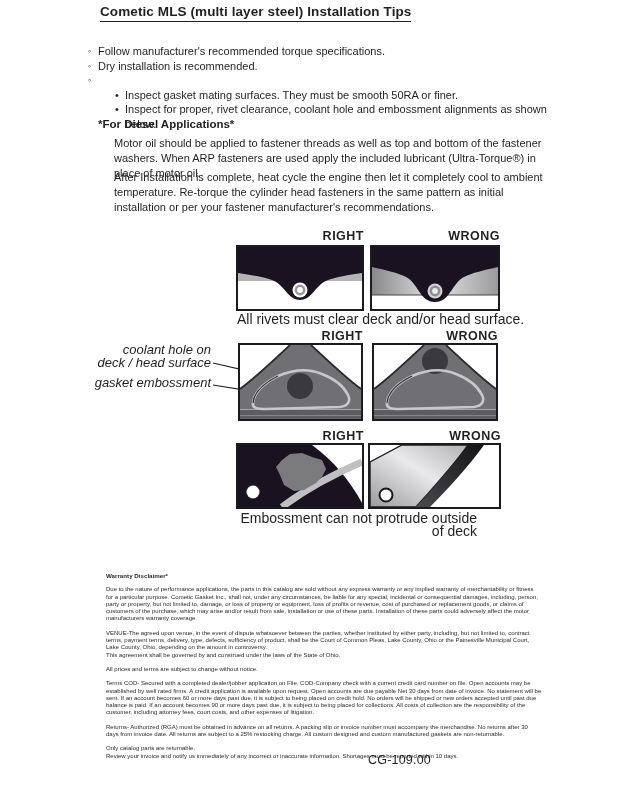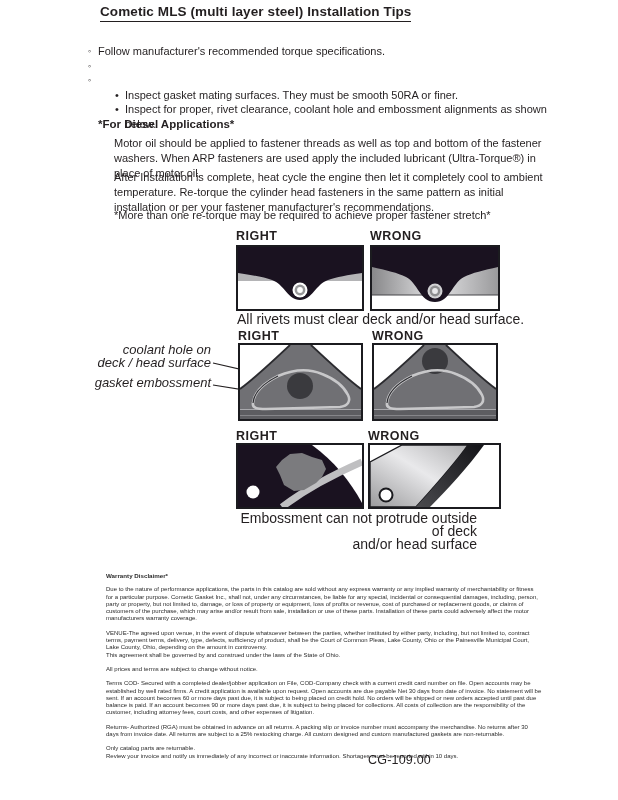--- a/index.html
+++ b/index.html
@@ -21,21 +21,21 @@
     left:100px;top:4px;font-size:13.5px;font-weight:bold;
     border-bottom:1.6px solid var(--ink);padding-bottom:2px;letter-spacing:.1px;
   }
   .bullets{left:88px;top:44px;font-size:11px;line-height:14.6px;width:470px;}
   .brow{display:flex;}
   .brow .mk{width:10px;flex:0 0 10px;font-size:9px;line-height:14.6px;}
   .brow.sub{margin-left:27px;}
   .brow.sub .mk{font-size:11px;}
   .diesel-h{left:98px;top:118px;font-size:11.5px;font-weight:bold;}
   .para{left:114px;width:436px;font-size:11px;line-height:15px;}
-  .fig-label{font-size:12.5px;font-weight:bold;text-align:left;letter-spacing:.5px;}
+  .fig-label{font-size:12.5px;font-weight:bold;text-align:right;letter-spacing:.5px;}
   .fig-box{border:2px solid #1b1b1f;background:#fff;}
   .fig-box svg{display:block;}
   .caption{font-size:14px;line-height:13px;}
   .ann{font-size:13px;line-height:12.5px;text-align:right;font-style:italic;}
   .legal{left:106px;top:572px;width:436px;font-size:6px;line-height:7.3px;color:#2b2b2b;}
   .legal p{margin:0 0 7px 0;}
   .legal p.tight{margin-bottom:0;}
   .legal .lh{font-weight:bold;font-size:6.2px;margin:0 0 7px 0;}
   .footer-code{left:368px;top:753px;font-size:12.5px;letter-spacing:.2px;}
 </style>
@@ -46,38 +46,38 @@
 
   <div class="abs title">Cometic MLS (multi layer steel) Installation Tips</div>
 
   <div class="abs bullets">
     <div class="brow">
       <span class="mk">◦</span>
       <span>Follow manufacturer's recommended torque specifications.</span>
     </div>
     <div class="brow">
       <span class="mk">◦</span>
+      <span>Dry installation is recommended.</span>
     </div>
     <div class="brow">
       <span class="mk">◦</span>
     </div>
     <div class="brow sub">
       <span class="mk">•</span>
       <span>Inspect gasket mating surfaces.  They must be smooth 50RA or finer.</span>
     </div>
     <div class="brow sub">
       <span class="mk">•</span>
       <span>Inspect for proper, rivet clearance, coolant hole and embossment alignments as shown below.</span>
     </div>
   </div>
 
   <div class="abs diesel-h">*For Diesel Applications*</div>
   <div class="abs para" style="top:136px;">Motor oil should be applied to fastener threads as well as top and bottom of the fastener washers. When ARP fasteners are used apply the included lubricant (Ultra-Torque®) in place of motor oil.</div>
   <div class="abs para" style="top:170px;">After Installation is complete, heat cycle the engine then let it completely cool to ambient temperature. Re-torque the cylinder head fasteners in the same pattern as initial installation or per your fastener manufacturer's recommendations.</div>
-  <div class="abs para" style="top:208px;">*More than one re-torque may be required to achieve proper fastener stretch*</div>
 
   <div class="abs fig-label" style="left:236px;top:229px;width:128px;">RIGHT</div>
   <div class="abs fig-label" style="left:370px;top:229px;width:130px;">WRONG</div>
 
   <div class="abs fig-box" style="left:236px;top:245px;width:124px;height:62px;">
     <svg width="124" height="62" viewBox="0 0 124 62">
       <rect width="124" height="62" fill="#ffffff"></rect>
       <rect y="26" width="124" height="8" fill="var(--deck-gray)"></rect>
       <rect y="34" width="124" height="28" fill="#ffffff"></rect>
       <path d="M0,0 H124 V26 C110,28 98,30 90,33 C78,37 74,53 62,53 C50,53 46,37 34,33 C26,30 14,28 0,26 Z" fill="var(--diagram-black)"></path>
@@ -184,21 +184,20 @@
       </defs>
       <rect width="129" height="62" fill="#ffffff"></rect>
       <path d="M32,0 L98,0 C84,20 64,42 46,62 L0,62 L0,17 Z" fill="url(#g-band3)" stroke="#1a1a1e" stroke-width="1.4"></path>
       <path d="M98,0 L114,0 C98,22 78,44 60,62 L46,62 C64,42 84,20 98,0 Z" fill="url(#g-stripe3)"></path>
       <circle cx="16" cy="50" r="6.5" fill="#ffffff" stroke="#1a1a1e" stroke-width="2"></circle>
     </svg>
   </div>
 
   <div class="abs caption" style="left:237px;top:512px;width:240px;text-align:right;">
     <div>Embossment can not protrude outside of deck</div>
-    <div>and/or head surface</div>
   </div>
 
   <div class="abs legal">
     <p class="lh">Warranty Disclaimer*</p>
     <p>Due to the nature of performance applications, the parts in this catalog are sold without any express warranty or any implied warranty of merchantability or fitness for a particular purpose.  Cometic Gasket Inc., shall not, under any circumstances, be liable for any special, incidental or consequential damages, including, person, party or property, but not limited to, damage, or loss of property or equipment, loss of profits or revenue, cost of purchased or replacement goods, or claims of customers of the purchase, which may arise and/or result from sale, installation or use of these parts.  Installation of these parts could adversely affect the motor manufacturers warranty coverage.</p>
     <p class="tight">VENUE-The agreed upon venue, in the event of dispute whatsoever between the parties, whether instituted by either party, including, but not limited to, contract terms, payment terms, delivery, type, defects, sufficiency of product, shall be the Court of Common Pleas, Lake County, Ohio or the Painesville Municipal Court, Lake County, Ohio, depending on the amount in controversy.</p>
     <p>This agreement shall be governed by and construed under the laws of the State of Ohio.</p>
     <p>All prices and terms are subject to change without notice.</p>
     <p>Terms COD- Secured with a completed dealer/jobber application on File, COD-Company check with a current credit card number on file.  Open accounts may be established by well rated firms.  A credit application is available upon request.  Open accounts are due payable Net 30 days from date of invoice.  No statement will be sent.  If an account becomes 60 or more days past due, it is subject to being placed on credit hold.  No orders will be shipped or new orders accepted until past due balance is paid.  If an account becomes 90 or more days past due, it is subject to being placed for collections.  All costs of collection are the responsibility of the customer, including attorney fees, court costs, and other expenses of litigation.</p>
     <p>Returns- Authorized (RGA) must be obtained in advance on all returns.  A packing slip or invoice number must accompany the merchandise.  No returns after 30 days from invoice date.  All returns are subject to a 25% restocking charge.  All custom designed and custom manufactured gaskets are non-returnable.</p>

